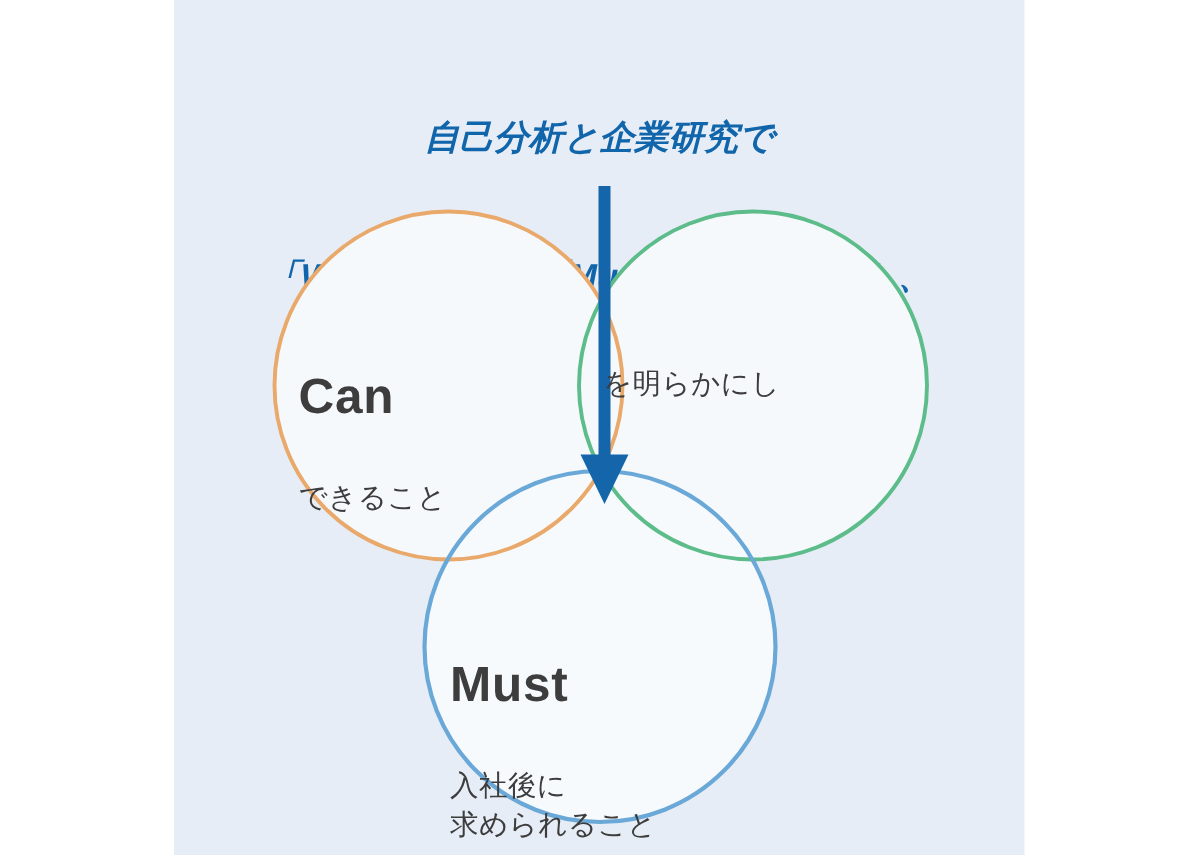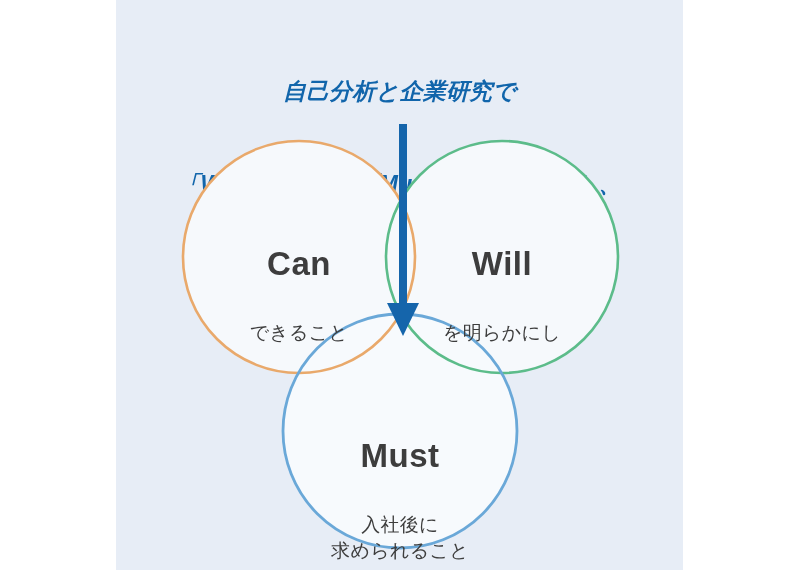--- a/index.html
+++ b/index.html
@@ -45,21 +45,20 @@
   }
   #venn {
     position: absolute;
     left: 0;
     top: 0;
     width: 800px;
     height: 570px;
   }
   .lbl {
     position: absolute;
-    text-align: center;
     color: #3d3d3d;
     white-space: pre;
   }
   .lbl .title {
     display: block;
     font-size: 33px;
     font-weight: bold;
     line-height: 40px;
     letter-spacing: 0.5px;
   }
@@ -131,21 +130,20 @@
       <polygon points="387,303 419,303 403,336" fill="#1565ab"></polygon>
     </g>
   </svg>
 
   <div class="lbl" id="label-can">
     <span class="title">Can</span>
     <span class="sub">できること</span>
   </div>
 
   <div class="lbl" id="label-will">
-    <span class="title">Will</span>
     <span class="sub">を明らかにし</span>
   </div>
 
   <div class="lbl" id="label-must">
     <span class="title">Must</span>
     <span class="sub">入社後に
 求められること</span>
   </div>
 
 </div>

